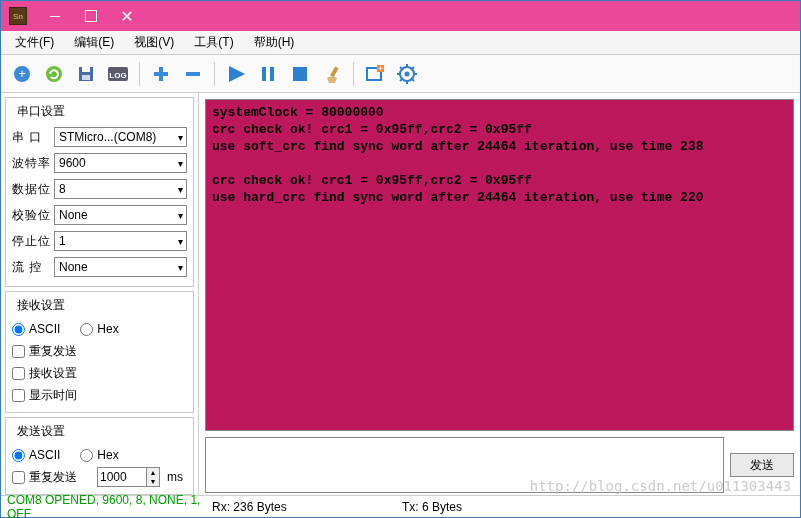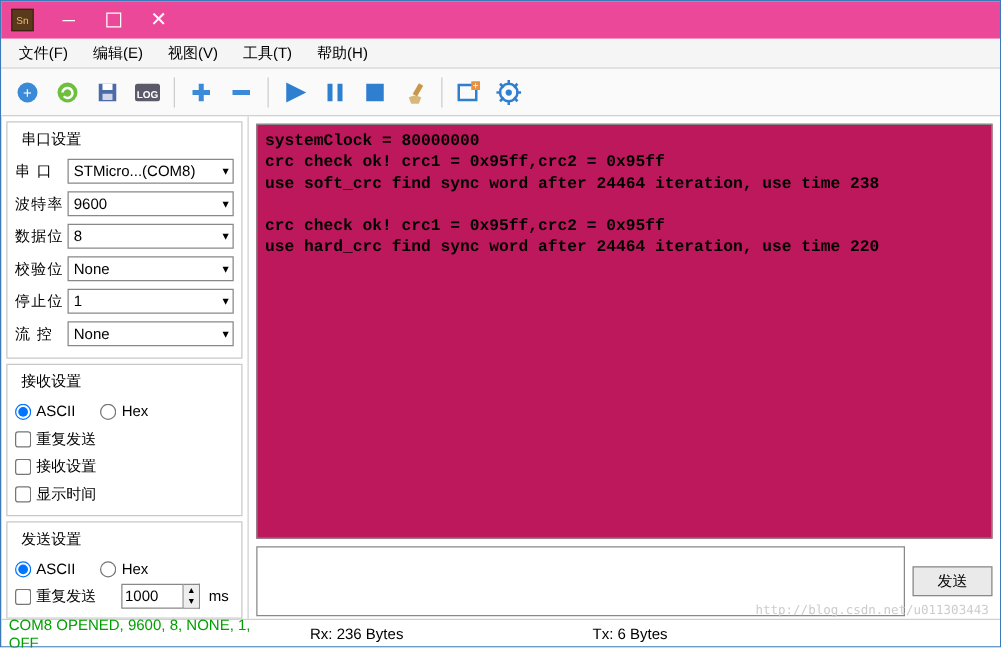--- a/index.html
+++ b/index.html
@@ -30,25 +30,25 @@
 input[type=radio],input[type=checkbox]{width:13px;height:13px;cursor:pointer;}
 .spinner { display:flex; align-items:flex-end;}
 .spinner input{width:50px;height:20px;border:1px solid #888;font-size:12px;padding:0 2px;}
 .spinner .spin-btns{display:flex;flex-direction:column;border:1px solid #888;border-left:none;height:20px;}
 .spinner .spin-btns span{font-size:7px;line-height:9px;width:12px;text-align:center;cursor:pointer;background:#eee;}
 .right-panel { flex:1; display:flex; flex-direction:column; padding:6px 6px 2px 6px; gap:6px;}
 .output-box { flex:1; border:1px solid #888; background:#be185d; padding:4px 6px; font-family: "Consolas","Courier New",monospace; font-size:13px; font-weight:bold; line-height:17px; white-space:pre; overflow:auto;}
 .send-row { display:flex; gap:6px; height:56px;}
 .send-input { flex:1; border:1px solid #888; background:#fff;}
 .send-btn { width:64px; height:24px; align-self:flex-start; margin-top:16px; border:1px solid #888; background:#eaeaea; font-size:12px; cursor:pointer;}
-.statusbar { height:22px; border-top:1px solid #d0d0d0; display:flex; align-items:center; font-size:12px; padding:0 6px;gap:36px;}
+.statusbar { height:22px; border-top:1px solid #d0d0d0; display:flex; align-items:center; font-size:12px; padding:0 6px;}
 .statusbar .st-left{color:#00a000; width:205px;}
 .statusbar .st-mid{width:190px;}
 .statusbar .st-tx{flex:1;}
-.watermark{position:absolute; right:10px; bottom:24px; color:#ccc; font-size:10px; font-family:Consolas,monospace; pointer-events:none;}
+.watermark{position:absolute; right:10px; bottom:24px; color:#ccc; font-size:14px; font-family:Consolas,monospace; pointer-events:none;}
 svg{display:block;}
 </style>
 </head>
 <body>
 
 <div class="window">
 
   <div class="titlebar">
     <div class="app-icon">Sn</div>
     <div class="win-btn min"></div>

